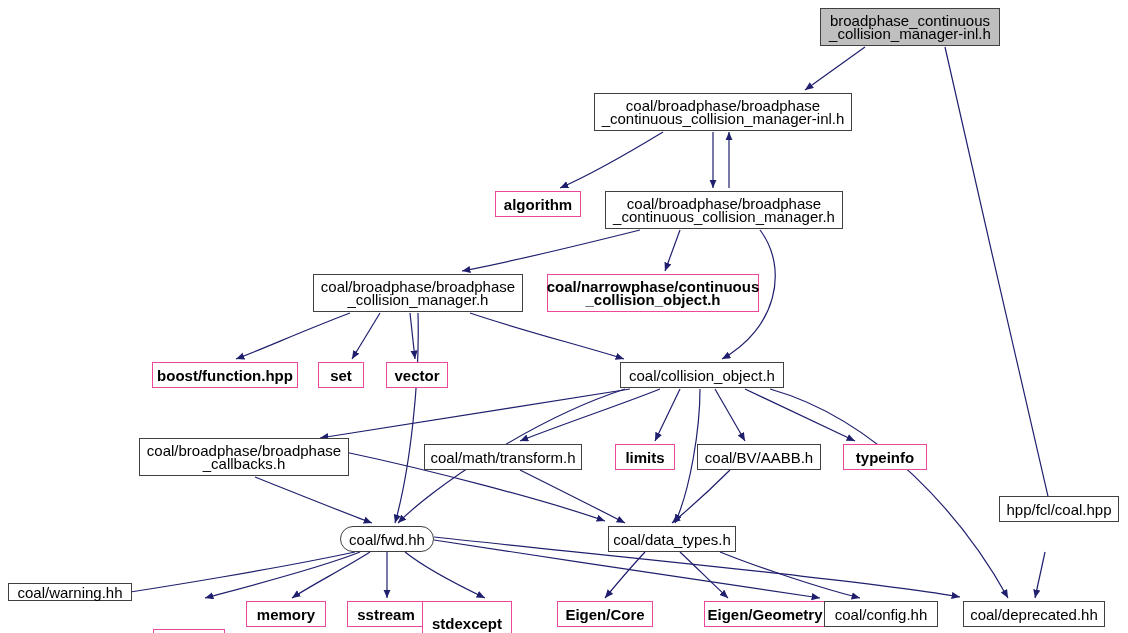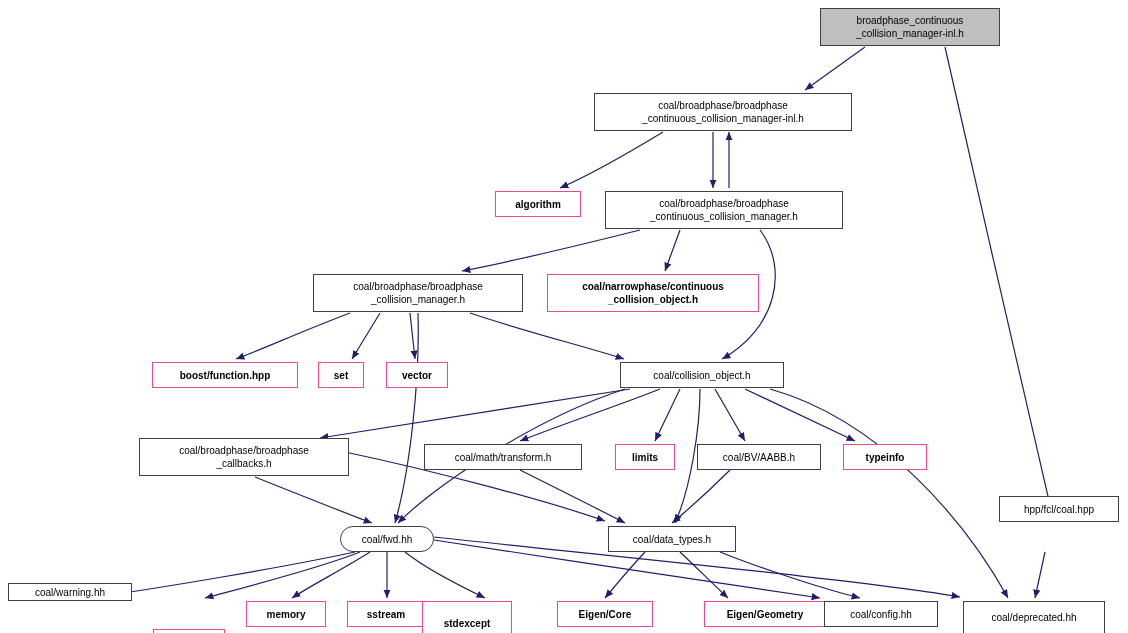--- a/index.html
+++ b/index.html
@@ -24,21 +24,21 @@
     pointer-events: none;
   }
   .node {
     position: absolute;
     box-sizing: border-box;
     border: 1px solid #404municipal;
     display: flex;
     align-items: center;
     justify-content: center;
     text-align: center;
-    font-size: 10px;
+    font-size: 15px;
     line-height: 13px;
     color: #000000;
     background: #ffffff;
     border: 1px solid #404040;
     white-space: pre-line;
     padding: 1px 3px;
   }
   .node.root {
     background: #bfbfbf;
     border: 1px solid #404040;
@@ -124,15 +124,15 @@
       <div class="node" style="left: 608px; top: 526px; width: 128px; height: 26px;">coal/data_types.h</div>
       <div class="node" style="left: 999px; top: 496px; width: 120px; height: 26px;">hpp/fcl/coal.hpp</div>
       <div class="node" style="left: 8px; top: 583px; width: 124px; height: 18px;">coal/warning.hh</div>
       <div class="node faded" style="left: 153px; top: 601px; width: 72px; height: 26px; margin-top: 28px;">cassert</div>
       <div class="node faded" style="left: 246px; top: 601px; width: 80px; height: 26px;">memory</div>
       <div class="node faded" style="left: 347px; top: 601px; width: 78px; height: 26px;">sstream</div>
       <div class="node faded" style="left: 422px; top: 601px; width: 90px; height: 44px;">stdexcept</div>
       <div class="node faded" style="left: 557px; top: 601px; width: 96px; height: 26px;">Eigen/Core</div>
       <div class="node faded" style="left: 704px; top: 601px; width: 122px; height: 26px;">Eigen/Geometry</div>
       <div class="node" style="left: 824px; top: 601px; width: 114px; height: 26px;">coal/config.hh</div>
-      <div class="node" style="left: 963px; top: 601px; width: 142px; height: 33px;">coal/deprecated.hh</div>
+      <div class="node" style="left: 963px; top: 601px; width: 142px; height: 26px;">coal/deprecated.hh</div>
     </div>
 </div>
 
 </body></html>

